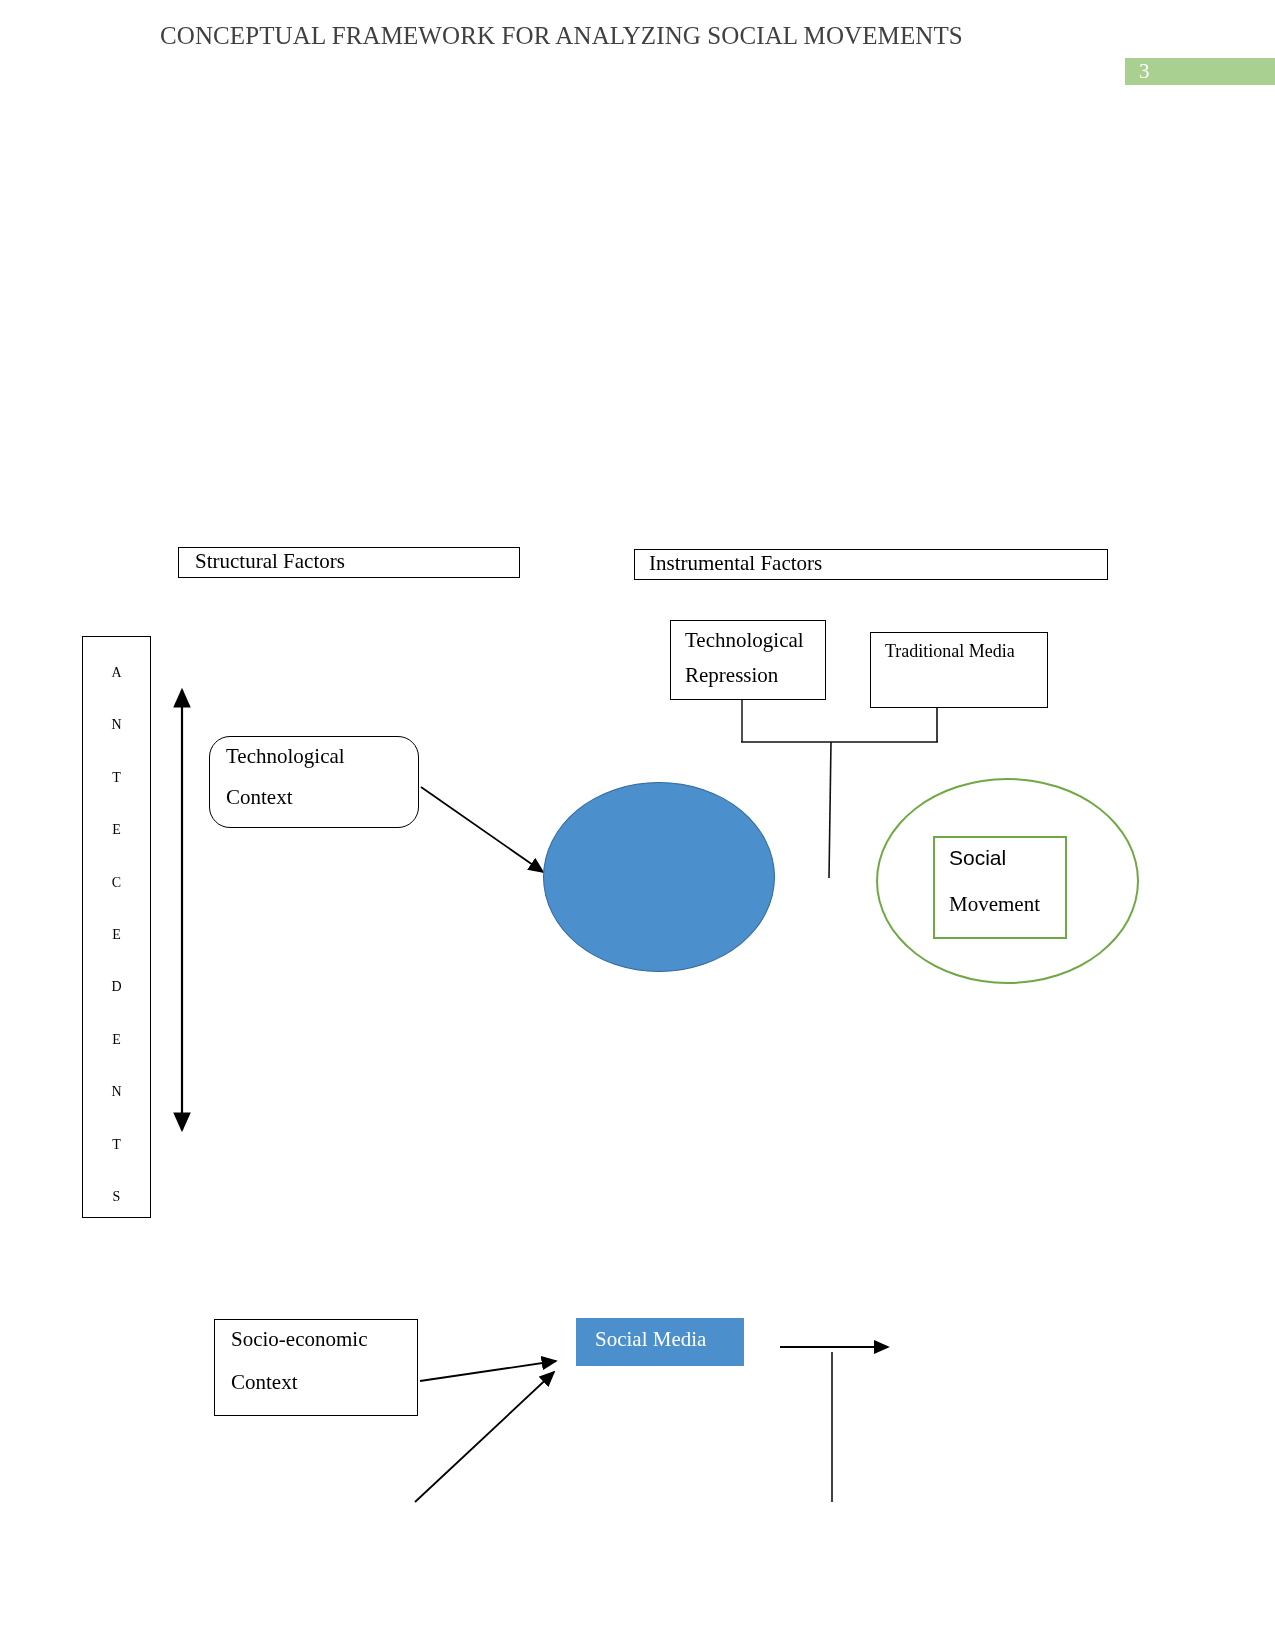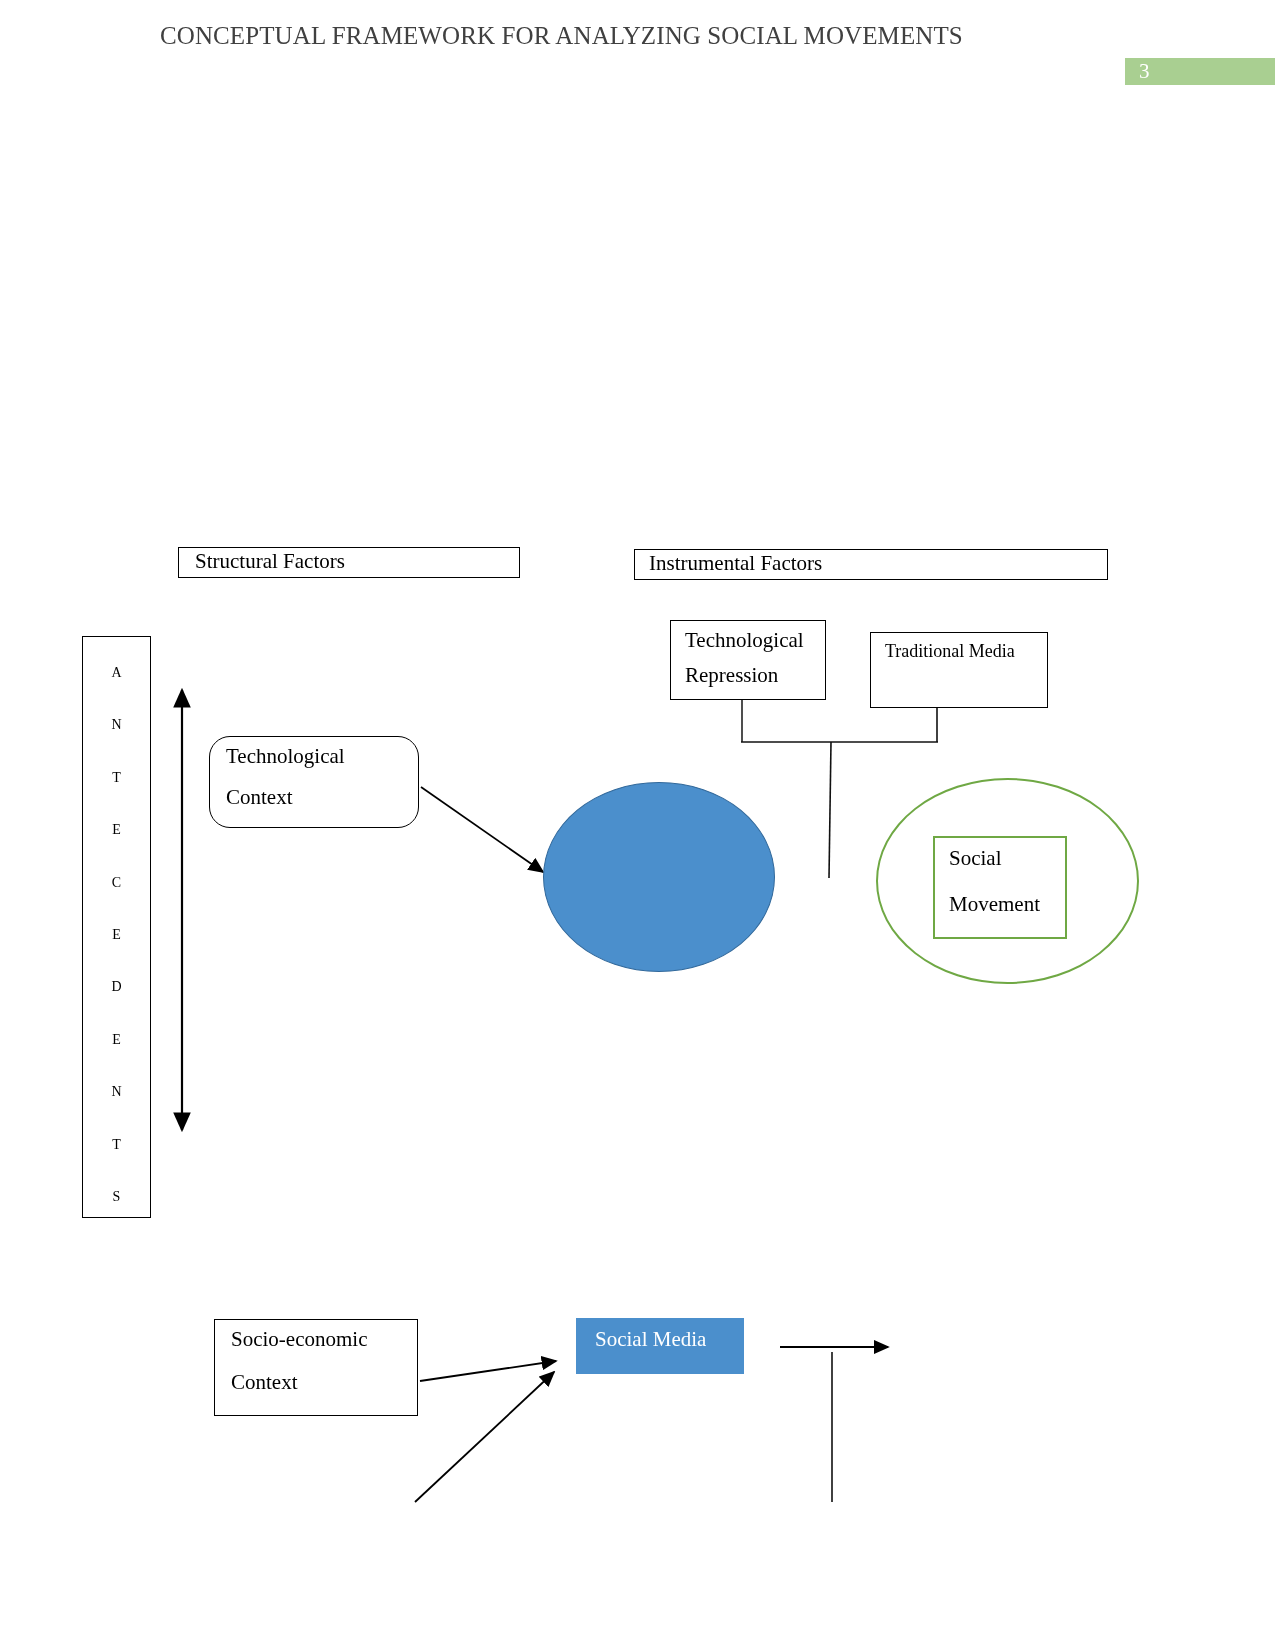--- a/index.html
+++ b/index.html
@@ -104,21 +104,21 @@
     font-size: 14px;
     line-height: 52.4px;
     font-family: "Liberation Serif", "DejaVu Serif", serif;
   }
   
   #box-social-media {
     position: absolute;
     left: 576px;
     top: 1318px;
     width: 168px;
-    height: 56px;
+    height: 48px;
     background: #4b8fcc;
     border: 1px solid #4b8fcc;
     box-sizing: border-box;
   }
   #box-social-media .line {
     position: absolute;
     left: 18px;
     top: 8px;
     font-size: 21px;
     color: #ffffff;
@@ -131,21 +131,21 @@
     left: 933px;
     top: 836px;
     width: 134px;
     height: 103px;
     background: transparent;
     border: 2px solid #6fa844;
     box-sizing: border-box;
   }
   #box-social-movement .line-1 {
     position: absolute; left: 14px; top: 8px; font-size: 21px; white-space: nowrap;
-    font-family: Liberation Serif, serif;
+    font-family: Liberation Sans, sans-serif;
   }
   #box-social-movement .line-2 {
     position: absolute; left: 14px; top: 54px; font-size: 21px; white-space: nowrap;
     font-family: Liberation Serif, serif;
   }
   
   #ellipse-blue {
     position: absolute;
     left: 543px;
     top: 782px;

